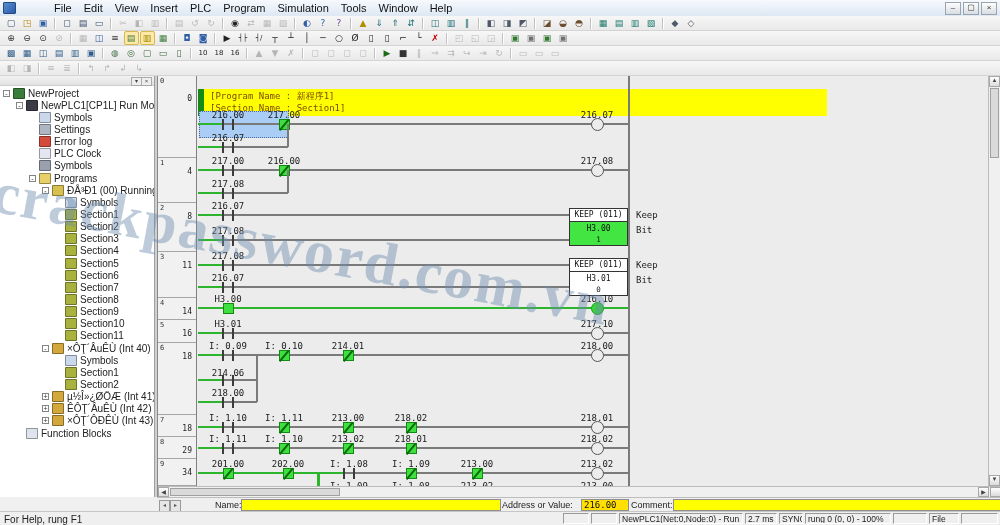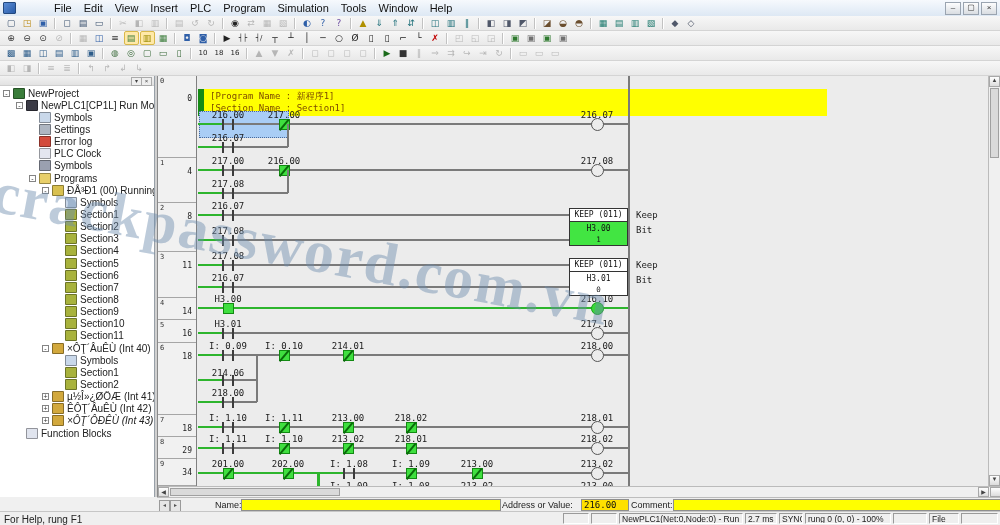--- a/index.html
+++ b/index.html
@@ -380,21 +380,21 @@
         <div class="tree-item" style="padding-left: 42px;">
           <div class="expander">+</div>
           <div class="ticon" style="background: rgb(210, 168, 60);"></div>
           <div>µ½Î»¿ØÖÆ (Int 41)</div>
         </div>
         <div class="tree-item" style="padding-left: 42px;">
           <div class="expander">+</div>
           <div class="ticon" style="background: rgb(210, 168, 60);"></div>
           <div>ÊÔŢ´ÂuÊÙ (Int 42)</div>
         </div>
-        <div class="tree-item" style="padding-left: 42px; font-style: italic;">
+        <div class="tree-item" style="padding-left: 42px;">
           <div class="expander">+</div>
           <div class="ticon" style="background: rgb(210, 168, 60);"></div>
           <div>×ÔŢ´ÔĐÊÙ (Int 43)</div>
         </div>
         <div class="tree-item" style="padding-left: 16px;">
           <div style="width: 10px; flex: 0 0 auto;"></div>
           <div class="ticon" style="background: rgb(224, 228, 238);"></div>
           <div>Function Blocks</div>
         </div>
       </div>

